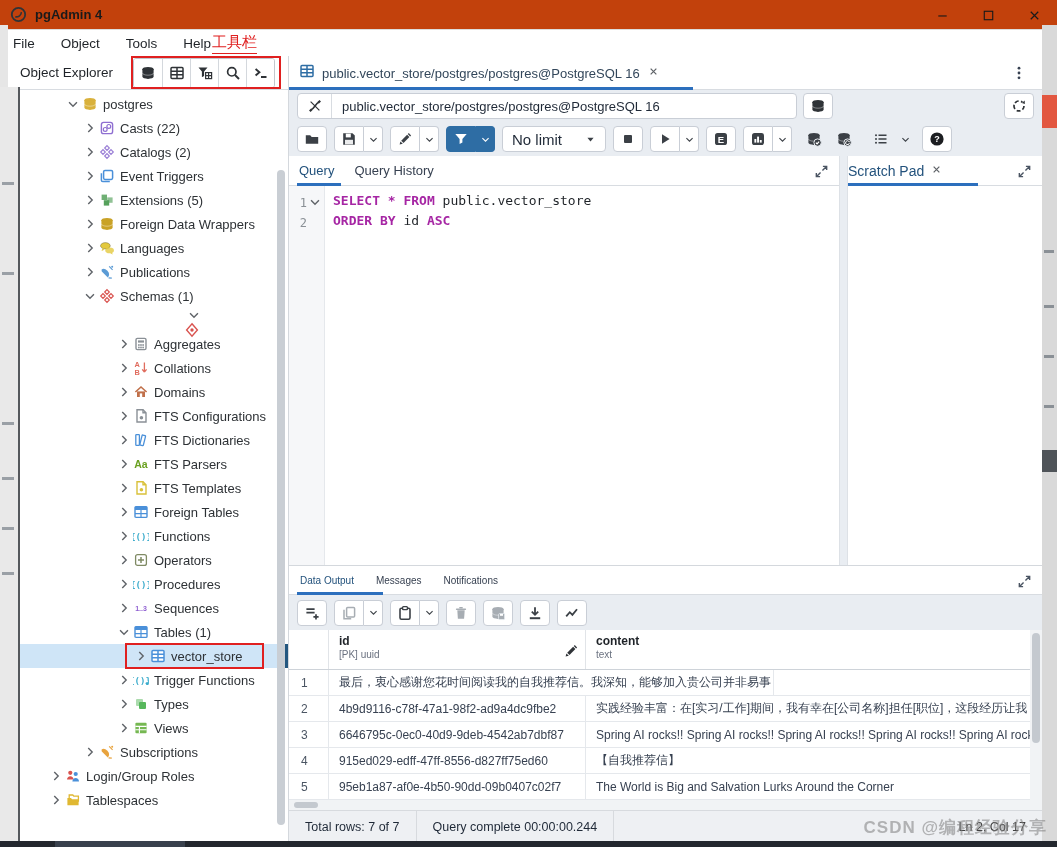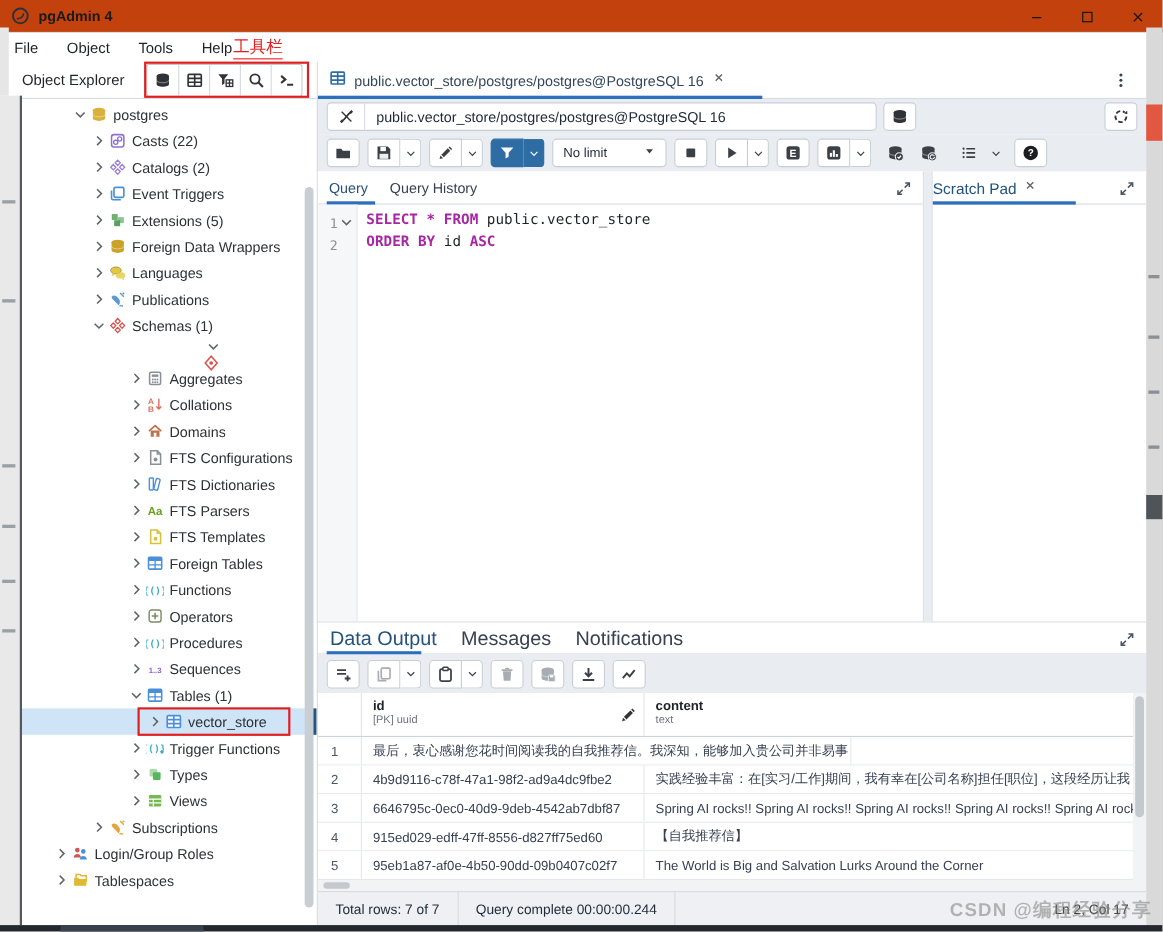--- a/index.html
+++ b/index.html
@@ -65,21 +65,21 @@
   .refresh-btn { position:absolute; right:8px; top:3px; width:30px; height:26px; background:#fff; border:1px solid #c9ced6; border-radius:4px; display:flex; align-items:center; justify-content:center; }
 
   .tools-row { position:absolute; left:0; top:66px; width:100%; height:34px; background:#e9edf2; display:flex; align-items:center; padding:0 8px; gap:7px; }
   .group { display:flex; }
   .btn { width:30px; height:26px; background:#fff; border:1px solid #c9ced6; border-radius:4px; display:flex; align-items:center; justify-content:center; }
   .btn.chev { width:19px; }
   .group .btn + .btn { border-left:none; border-top-left-radius:0; border-bottom-left-radius:0; }
   .group .btn:first-child:not(:only-child) { border-top-right-radius:0; border-bottom-right-radius:0; }
   .btn.accent { background:#2e6da4; border-color:#2e6da4; }
   .btn.flat { background:transparent; border-color:transparent; }
-  .limit-select { width:104px; height:26px; background:#fff; border:1px solid #c9ced6; border-radius:4px; display:flex; align-items:center; justify-content:space-between; padding:0 9px; font-size:12px; color:#1f2937; }
+  .limit-select { width:104px; height:26px; background:#fff; border:1px solid #c9ced6; border-radius:4px; display:flex; align-items:center; justify-content:space-between; padding:0 9px; font-size:15px; color:#1f2937; }
 
   .editor-region { position:absolute; left:0; top:100px; width:100%; height:409px; }
   .editor-pane { position:absolute; left:0; top:0; width:550px; height:409px; background:#fff; }
   .ed-tabs { position:absolute; left:0; top:0; width:100%; height:30px; background:#fff; border-bottom:1px solid #d8dce1; display:flex; align-items:center; }
   .ed-tab { font-size:13px; padding:0 10px; color:#374151; }
   .ed-tab.active { color:#23527c; }
   .ed-underline { position:absolute; left:8px; top:27px; width:44px; height:3px; background:#2c6fbd; }
   .expand-btn { position:absolute; right:10px; top:7px; width:16px; height:16px; display:flex; align-items:center; justify-content:center; }
   .ed-body { position:absolute; left:0; top:30px; right:0; bottom:0; display:flex; font-family:"DejaVu Sans Mono", monospace; font-size:13px; }
   .gutter { width:36px; background:#f6f7f9; border-right:1px solid #e5e8ec; padding-top:7px; }
@@ -90,21 +90,21 @@
 
   .divider-v { position:absolute; left:550px; top:0; width:9px; height:409px; background:#e9edf2; border-left:1px solid #dde1e6; border-right:1px solid #dde1e6; }
   .scratch-pane { position:absolute; left:559px; top:0; right:0; height:409px; background:#fff; }
   .sp-tabs { position:absolute; left:0; top:0; width:100%; height:30px; border-bottom:1px solid #d8dce1; display:flex; align-items:center; }
   .sp-title { font-size:14px; color:#23527c; padding:0 6px 0 0; }
   .sp-underline { position:absolute; left:0; top:27px; width:130px; height:3px; background:#2c6fbd; }
 
   
   .results { position:absolute; left:0; top:509px; width:100%; height:276px; background:#fff; border-top:1px solid #d4d8dd; }
   .res-tabs { position:absolute; left:0; top:0; width:100%; height:29px; background:#fff; border-bottom:1px solid #d8dce1; display:flex; align-items:center; }
-  .res-tab { font-size:18px; color:#374151; padding:0 11px; }
+  .res-tab { font-size:10px; color:#374151; padding:0 11px; }
   .res-tab.active { color:#23527c; }
   .res-underline { position:absolute; left:8px; top:26px; width:86px; height:3px; background:#2c6fbd; }
   .res-tools { position:absolute; left:0; top:29px; width:100%; height:35px; background:#e9edf2; display:flex; align-items:center; padding:0 8px; gap:7px; }
 
   .grid { position:absolute; left:0; top:64px; width:100%; height:170px; overflow:hidden; }
   .g-header { position:absolute; left:0; top:0; width:100%; height:40px; background:#fff; border-bottom:1px solid #ced3d9; display:flex; }
   .g-col { border-right:1px solid #e1e4e8; padding:4px 10px; position:relative; }
   .g-col .cname { font-size:12px; font-weight:bold; color:#1f2328; }
   .g-col .ctype { font-size:10px; color:#6b7280; margin-top:1px; }
   .g-num { width:40px; flex:none; }

